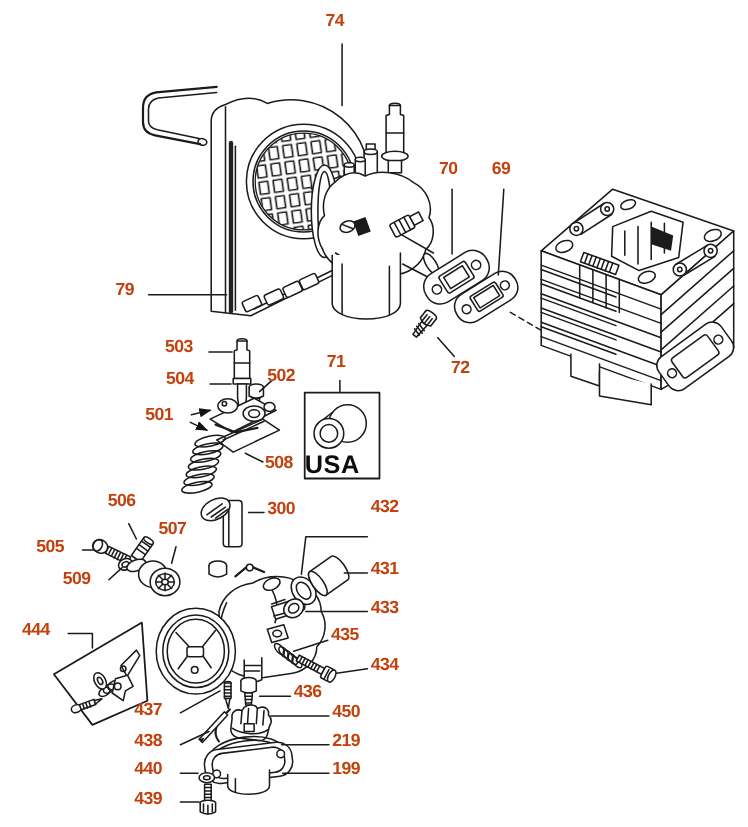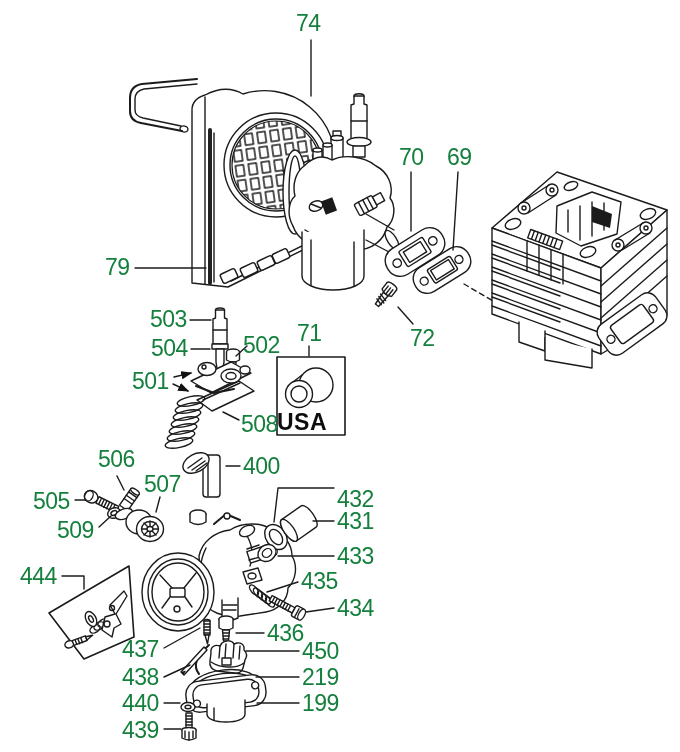--- a/index.html
+++ b/index.html
@@ -4,22 +4,22 @@
 <style>
   html,body{margin:0;padding:0;background:#fff;}
   .stage{position:relative;width:680px;height:752px;background:#fff;overflow:hidden;
          font-family:"Liberation Sans",sans-serif;}
   .stage svg{position:absolute;left:0;top:0;stroke-linecap:round;stroke-linejoin:round;}
   .ln{fill:none;stroke:#1b1b1b;stroke-width:1.4px;}
   .fw{fill:#fff;stroke:#1b1b1b;stroke-width:1.4px;}
   .sw2{stroke-width:2px;}
   .sw15{stroke-width:1.6px;}
   .dash{stroke-dasharray:5 4;}
-  .callout{position:absolute;font-size:23px;font-weight:400;letter-spacing:-0.5px;
-           color:#15803d;line-height:1;white-space:nowrap;}
+  .callout{position:absolute;font-size:16px;font-weight:700;letter-spacing:-0.5px;
+           color:#c2410c;line-height:1;white-space:nowrap;}
   .inset-caption{position:absolute;left:277px;top:409px;width:48px;text-align:left;
            font-size:23px;font-weight:600;letter-spacing:0.5px;color:#0d0d0d;}
 </style>
 </head>
 <body>
 
 <div class="stage">
 
 <svg width="680" height="752" viewBox="0 0 680 752">
   <defs>
@@ -405,26 +405,26 @@
   <div class="callout" style="left:105px;top:256px">79</div>
   <div class="callout" style="left:399px;top:146px">70</div>
   <div class="callout" style="left:447px;top:146px">69</div>
   <div class="callout" style="left:410px;top:327px">72</div>
   <div class="callout" style="left:297px;top:322px">71</div>
   <div class="callout" style="left:150px;top:308px">503</div>
   <div class="callout" style="left:151px;top:337px">504</div>
   <div class="callout" style="left:243px;top:334px">502</div>
   <div class="callout" style="left:132px;top:370px">501</div>
   <div class="callout" style="left:241px;top:413px">508</div>
-  <div class="callout" style="left:243px;top:455px">400</div>
+  <div class="callout" style="left:243px;top:455px">300</div>
   <div class="callout" style="left:98px;top:448px">506</div>
   <div class="callout" style="left:144px;top:473px">507</div>
   <div class="callout" style="left:33px;top:490px">505</div>
   <div class="callout" style="left:57px;top:519px">509</div>
-  <div class="callout" style="left:337px;top:488px">432</div>
+  <div class="callout" style="left:337px;top:453px">432</div>
   <div class="callout" style="left:337px;top:510px">431</div>
   <div class="callout" style="left:337px;top:545px">433</div>
   <div class="callout" style="left:301px;top:570px">435</div>
   <div class="callout" style="left:337px;top:597px">434</div>
   <div class="callout" style="left:20px;top:565px">444</div>
   <div class="callout" style="left:267px;top:622px">436</div>
   <div class="callout" style="left:122px;top:638px">437</div>
   <div class="callout" style="left:302px;top:640px">450</div>
   <div class="callout" style="left:122px;top:666px">438</div>
   <div class="callout" style="left:302px;top:666px">219</div>

